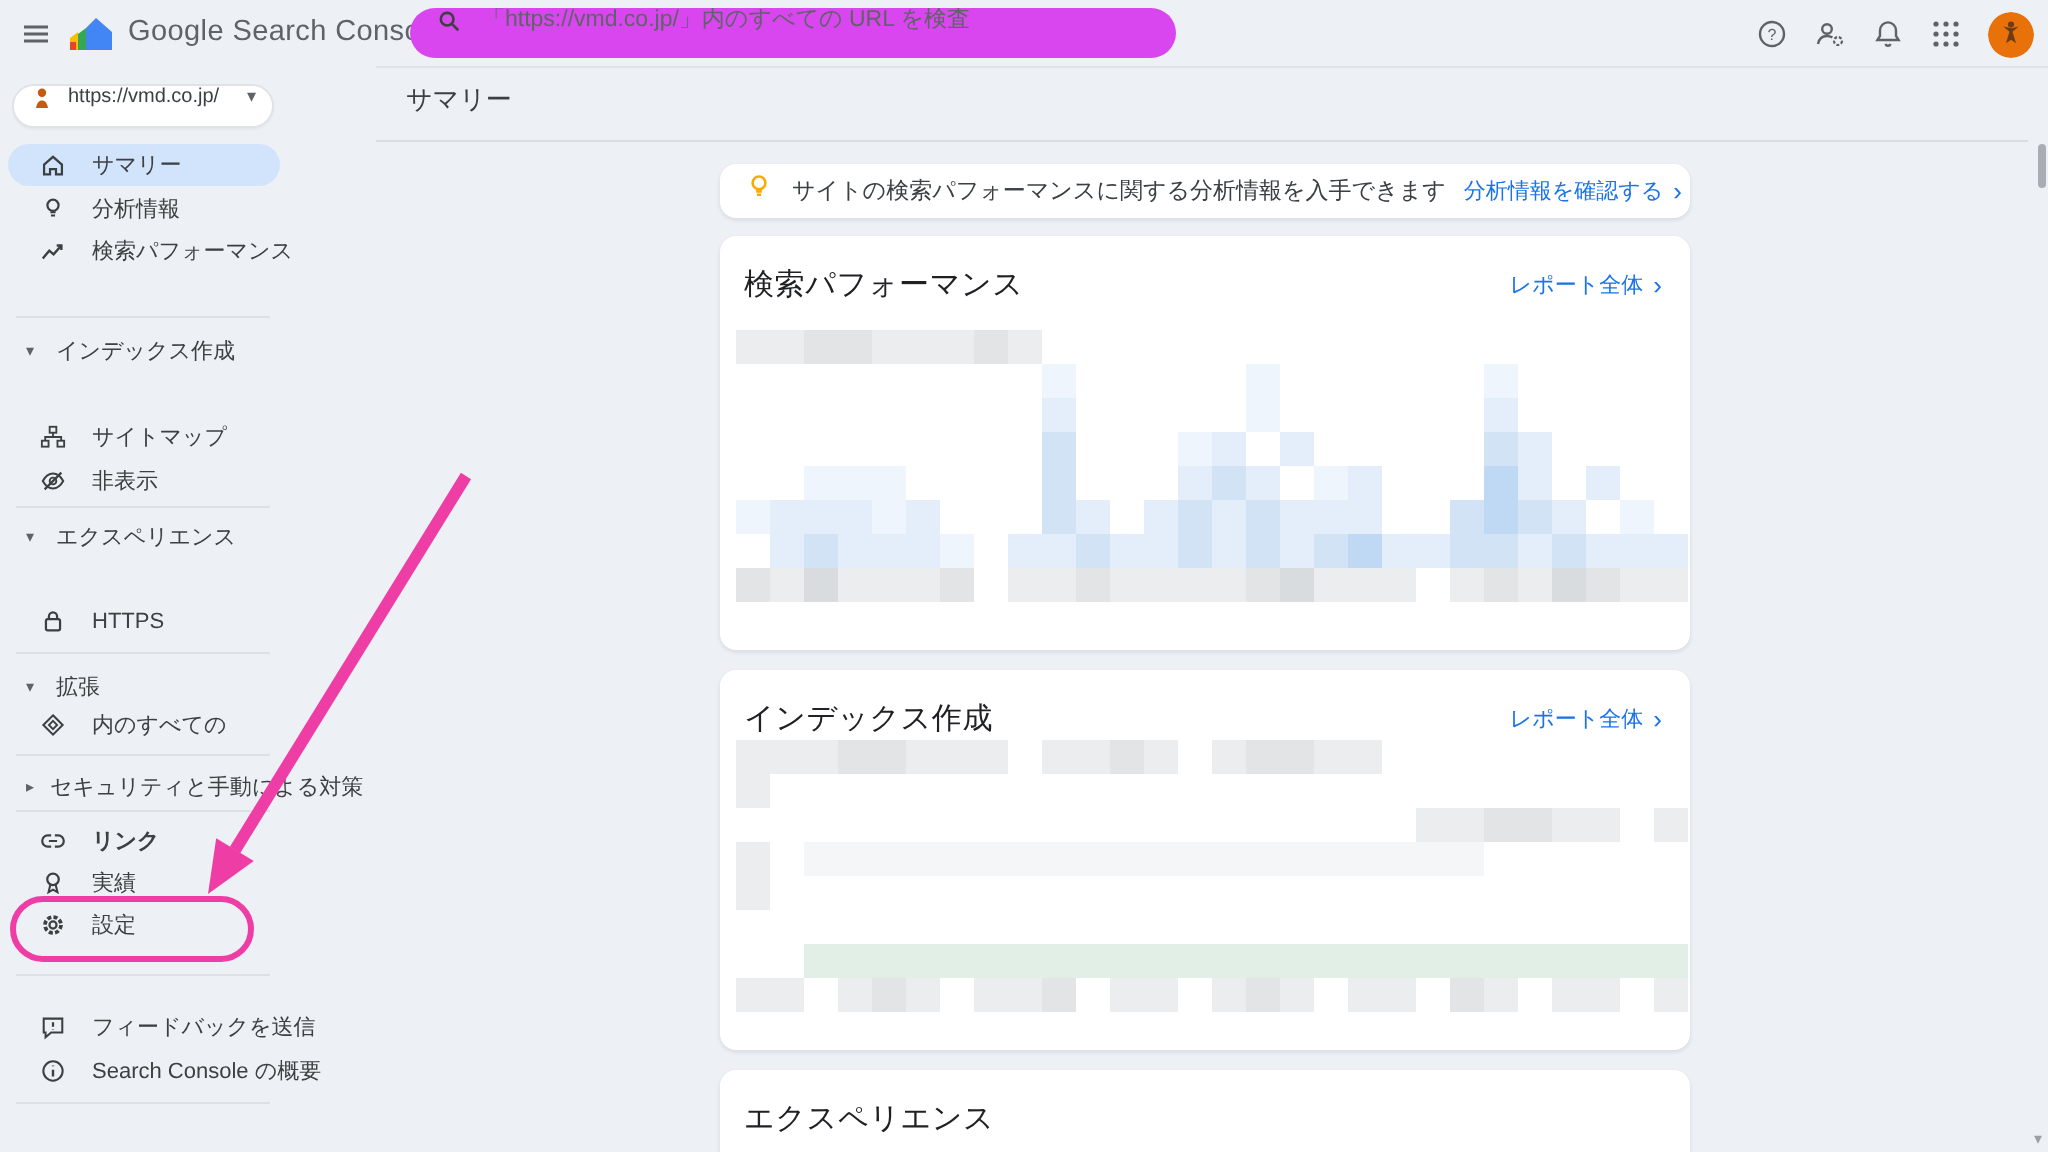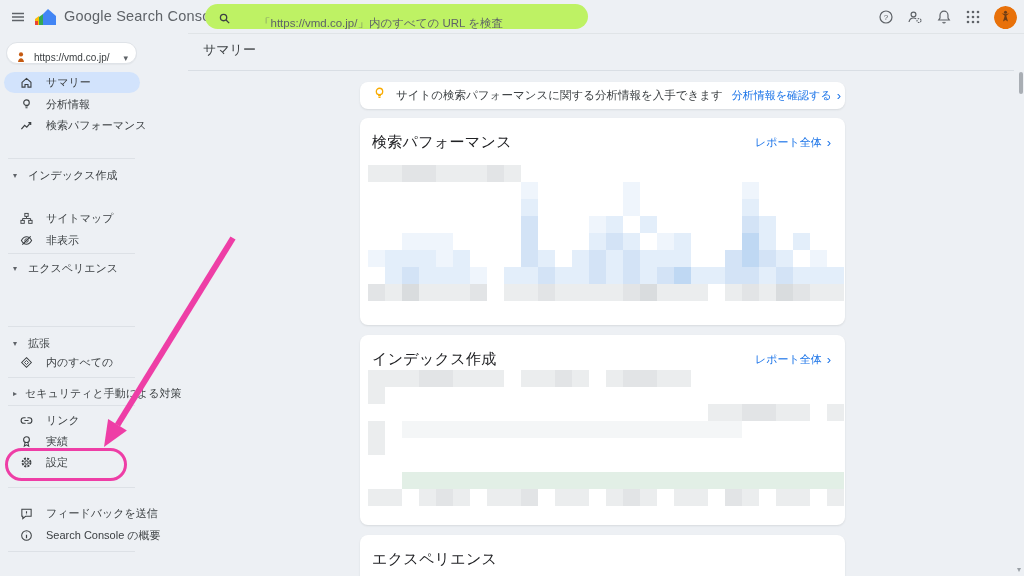--- a/index.html
+++ b/index.html
@@ -6,31 +6,31 @@
   html,body { width:1024px; height:576px; overflow:hidden; }
   body { background:#edf0f4; font-family:"Liberation Sans","DejaVu Sans",sans-serif; color:#3c4043; position:relative; }
 
   
   header { position:absolute; left:0; top:0; width:1024px; height:34px; }
   .hbtn { position:absolute; left:10px; top:9px; width:16px; height:16px; cursor:pointer; }
   .logo { position:absolute; left:35px; top:6px; display:flex; align-items:center; gap:7px; cursor:pointer; }
   .logo-glyph { width:22px; height:20px; display:inline-flex; }
   .logo-text { font-size:14.5px; color:#5f6368; white-space:nowrap; letter-spacing:.2px; }
   .logo-text .g { font-weight:500; color:#5f6368; }
-  .searchbar { position:absolute; left:205px; top:4px; width:383px; height:25px; background:#bef264; border-radius:13px; display:flex; align-items:flex-end; padding:0 10px 0 13px; gap:28px; }
+  .searchbar { position:absolute; left:205px; top:4px; width:383px; height:25px; background:#d946ef; border-radius:13px; display:flex; align-items:flex-start; padding:0 10px 0 13px; gap:10px; }
   .searchbar svg { flex:0 0 auto; }
   .searchbar input { flex:1; border:none; outline:none; background:transparent; font-size:11.5px; color:#3c4043; font-family:inherit; }
   .searchbar input::placeholder { color:#5f6368; opacity:1; }
   .hicons { position:absolute; right:0; top:0; height:34px; display:flex; align-items:center; gap:13px; padding-right:7px; }
   .hicon { width:16px; height:16px; position:relative; cursor:pointer; display:inline-flex; }
   .avatar { width:23px; height:23px; border-radius:50%; overflow:hidden; cursor:pointer; display:inline-flex; }
 
   
   aside { position:absolute; left:0; top:34px; width:188px; height:542px; }
-  .prop { position:absolute; left:6px; top:8px; width:131px; height:22px; background:#fff; border:1px solid #dfe3e8; border-radius:11px; display:flex; align-items:flex-end; padding:0 8px 0 8px; gap:7px; cursor:pointer; box-shadow:0 1px 1px rgba(0,0,0,.04); }
+  .prop { position:absolute; left:6px; top:8px; width:131px; height:22px; background:#fff; border:1px solid #dfe3e8; border-radius:11px; display:flex; align-items:flex-start; padding:0 8px 0 8px; gap:7px; cursor:pointer; box-shadow:0 1px 1px rgba(0,0,0,.04); }
   .prop-url { font-size:10px; color:#3c4043; flex:1; white-space:nowrap; overflow:hidden; }
   .prop-caret { font-size:9px; color:#5f6368; }
   .favicon { width:12px; height:12px; display:inline-flex; }
   #nav { position:absolute; left:0; top:-34px; width:188px; height:576px; } 
   .nav-item { position:absolute; left:4px; width:136px; height:21px; display:flex; align-items:center; gap:13px; padding-left:16px; border-radius:11px; font-size:11px; color:#3c4043; cursor:pointer; white-space:nowrap; }
   .nav-item.selected { background:#d2e3fc; }
   .nav-icon { width:13px; height:13px; display:inline-flex; flex:0 0 auto; }
   .nav-section { position:absolute; left:4px; width:150px; height:21px; display:flex; align-items:center; gap:8px; padding-left:9px; font-size:11px; color:#3c4043; cursor:pointer; white-space:nowrap; }
   .nav-caret { font-size:8px; color:#5f6368; width:7px; }
   .nav-div { position:absolute; left:8px; width:127px; height:1px; background:#dde1e6; }
@@ -190,41 +190,50 @@
             <path d="M7 4.7V7M7 7H2.8v2M7 7h4.4v2" fill="none" stroke="#3c4043"></path>
           </svg>
         </span>
         <span>サイトマップ</span>
       </div>
       <div class="nav-div" style="top: 253px;"></div>
       <div class="nav-section" style="top: 258px;">
         <span class="nav-caret">▾</span>
         <span>エクスペリエンス</span>
       </div>
+      <div class="nav-item" style="top: 300px;">
+        <span class="nav-icon">
+          <svg viewBox="0 0 14 14" width="13" height="13">
+            <rect x="3.2" y="6" width="7.6" height="6" rx="1" fill="none" stroke="#3c4043" stroke-width="1.2"></rect>
+            <path d="M4.8 6V4.6a2.2 2.2 0 0 1 4.4 0V6" fill="none" stroke="#3c4043" stroke-width="1.2"></path>
+          </svg>
+        </span>
+        <span>HTTPS</span>
+      </div>
       <div class="nav-div" style="top: 326px;"></div>
       <div class="nav-section" style="top: 333px;">
         <span class="nav-caret">▾</span>
         <span>拡張</span>
       </div>
       <div class="nav-item" style="top: 352px;">
         <span class="nav-icon">
           <svg viewBox="0 0 14 14" width="13" height="13">
             <path d="M7 1.8 12.2 7 7 12.2 1.8 7z" fill="none" stroke="#3c4043" stroke-width="1.1"></path>
             <path d="M7 4.8 9.2 7 7 9.2 4.8 7z" fill="none" stroke="#3c4043"></path>
           </svg>
         </span>
         <span>内のすべての</span>
       </div>
       <div class="nav-div" style="top: 377px;"></div>
       <div class="nav-section" style="top: 383px;">
         <span class="nav-caret">▸</span>
         <span>セキュリティと手動による対策</span>
       </div>
       <div class="nav-div" style="top: 405px;"></div>
-      <div class="nav-item" style="top: 410px;">
+      <div class="nav-item" style="top: 410px; font-weight: bold;">
         <span class="nav-icon">
           <svg viewBox="0 0 14 14" width="13" height="13">
             <path d="M6 4H4.2a3 3 0 0 0 0 6H6M8 4h1.8a3 3 0 0 1 0 6H8M4.8 7h4.4" fill="none" stroke="#3c4043" stroke-width="1.2"></path>
           </svg>
         </span>
         <span>リンク</span>
       </div>
       <div class="nav-item" style="top: 431px;">
         <span class="nav-icon">
           <svg viewBox="0 0 14 14" width="13" height="13">

